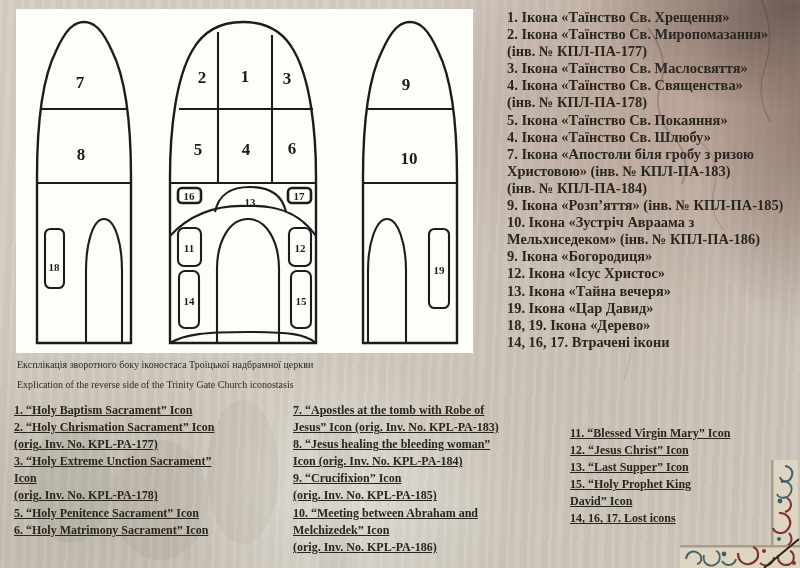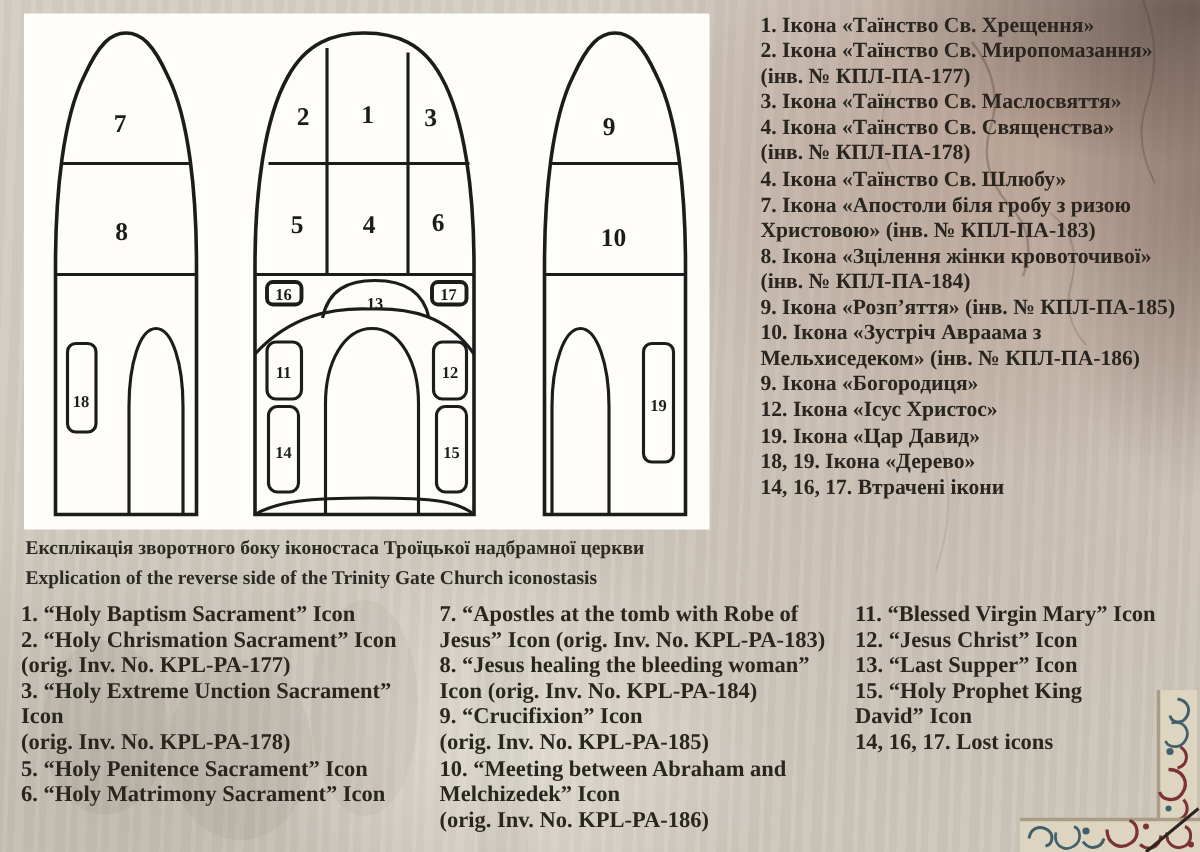--- a/index.html
+++ b/index.html
@@ -19,30 +19,30 @@
   .texture{position:absolute;left:0;top:0;width:800px;height:568px;pointer-events:none;}
   .panel{position:absolute;left:16px;top:9px;width:457px;height:344px;background:#fefdfa;}
   .diagram{position:absolute;left:0;top:0;width:457px;height:344px;}
   .diagram path,.diagram line,.diagram rect{stroke:#1c1c1c;fill:none;stroke-width:2.1;}
   .diagram .outer{stroke-width:2.4;}
   .diagram .badge{stroke-width:2.6;}
   .diagram text{fill:#1c1c1c;font-weight:bold;text-anchor:middle;
     font-family:"Liberation Serif","DejaVu Serif",serif;}
   .diagram .big{font-size:17px;}
   .diagram .small{font-size:11px;}
-  .caption{position:absolute;left:17px;font-weight:bold;font-size:13px;line-height:16px;color:#2c2a25;white-space:nowrap;}
+  .caption{position:absolute;left:17px;font-weight:normal;font-size:10px;line-height:16px;color:#2c2a25;white-space:nowrap;}
   .caption-uk{top:357px;}
   .caption-en{top:377px;}
   .list{position:absolute;font-weight:bold;white-space:nowrap;color:#29261f;}
   .list .ln{min-height:17.1px;}
   .list-uk{left:507px;top:9px;font-size:14.4px;line-height:17.1px;}
-  .list-en{top:402px;font-size:15px;line-height:17.1px;}
+  .list-en{top:402px;font-size:12px;line-height:17.1px;text-decoration:underline;}
   .col1{left:14px;}
   .col2{left:293px;}
-  .col3{left:570px;}
+  .col3{left:570px;margin-top:23px;}
   .orn{position:absolute;}
   .orn-v{left:771px;top:460px;width:27px;height:108px;}
   .orn-h{left:680px;top:545px;width:120px;height:23px;}
   .corner-line{position:absolute;left:752px;top:534px;width:48px;height:34px;pointer-events:none;}
 </style>
 </head>
 <body>
 
 <div class="page">
 
@@ -122,30 +122,31 @@
   <div class="caption caption-uk">Експлікація зворотного боку іконостаса Троїцької надбрамної церкви</div>
   <div class="caption caption-en">Explication of the reverse side of the Trinity Gate Church iconostasis</div>
 
   <div class="list list-uk">
       <div class="ln">1. Ікона «Таїнство Св. Хрещення»</div>
       <div class="ln">2. Ікона «Таїнство Св. Миропомазання»</div>
       <div class="ln">(інв. № КПЛ-ПА-177)</div>
       <div class="ln">3. Ікона «Таїнство Св. Маслосвяття»</div>
       <div class="ln">4. Ікона «Таїнство Св. Священства»</div>
       <div class="ln">(інв. № КПЛ-ПА-178)</div>
+      <div class="ln">5. Ікона «Таїнство Св. Покаяння»</div>
       <div class="ln">4. Ікона «Таїнство Св. Шлюбу»</div>
       <div class="ln">7. Ікона «Апостоли біля гробу з ризою</div>
       <div class="ln">Христовою» (інв. № КПЛ-ПА-183)</div>
-      <div class="ln">8. Ікона «Зцілення жінки кровоточивої»</div>
       <div class="ln">(інв. № КПЛ-ПА-184)</div>
       <div class="ln">9. Ікона «Розп’яття» (інв. № КПЛ-ПА-185)</div>
       <div class="ln">10. Ікона «Зустріч Авраама з</div>
       <div class="ln">Мельхиседеком» (інв. № КПЛ-ПА-186)</div>
       <div class="ln">9. Ікона «Богородиця»</div>
       <div class="ln">12. Ікона «Ісус Христос»</div>
+      <div class="ln">13. Ікона «Тайна вечеря»</div>
       <div class="ln">19. Ікона «Цар Давид»</div>
       <div class="ln">18, 19. Ікона «Дерево»</div>
       <div class="ln">14, 16, 17. Втрачені ікони</div>
     </div>
 
   <div class="list list-en col1">
       <div class="ln">1. “Holy Baptism Sacrament” Icon</div>
       <div class="ln">2. “Holy Chrismation Sacrament” Icon</div>
       <div class="ln">(orig. Inv. No. KPL-PA-177)</div>
       <div class="ln">3. “Holy Extreme Unction Sacrament”</div>

